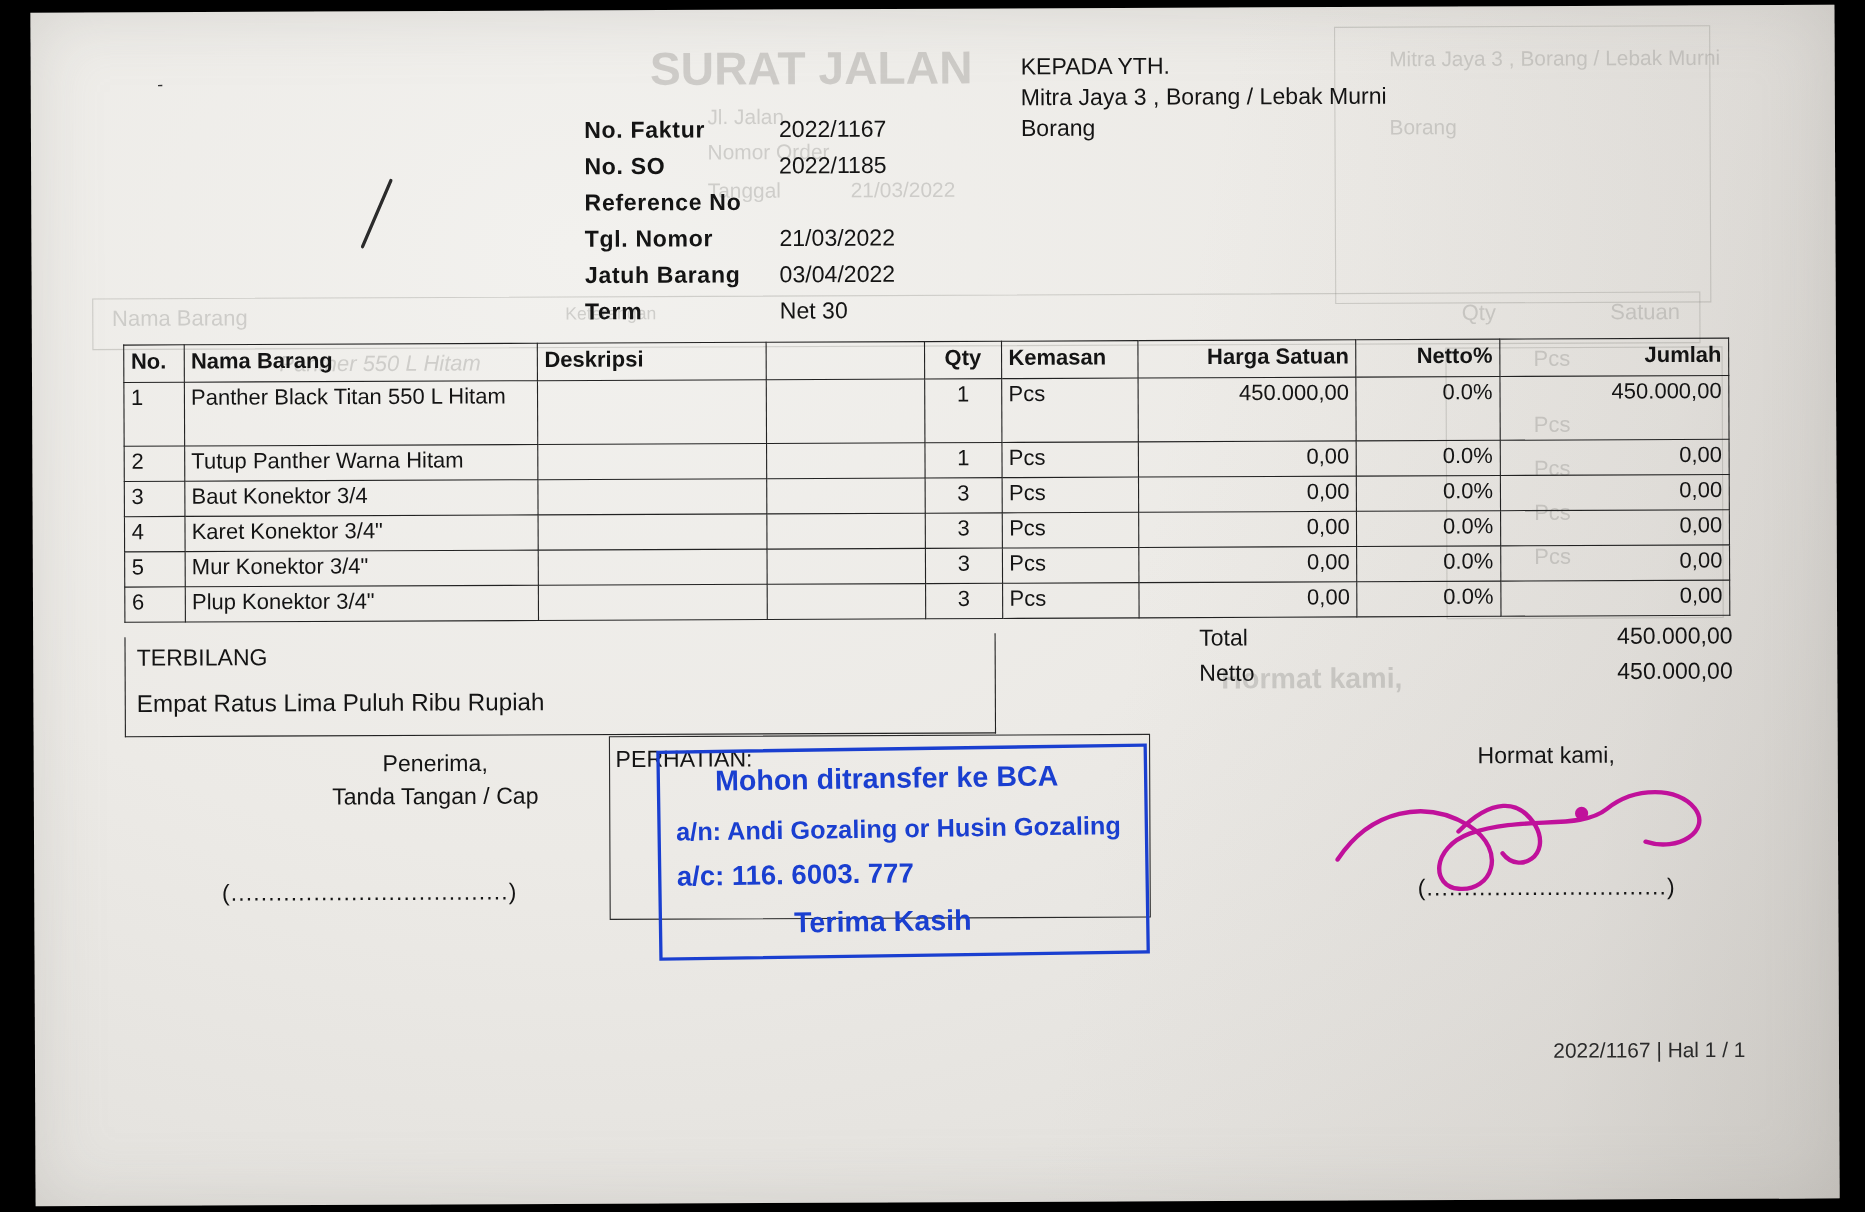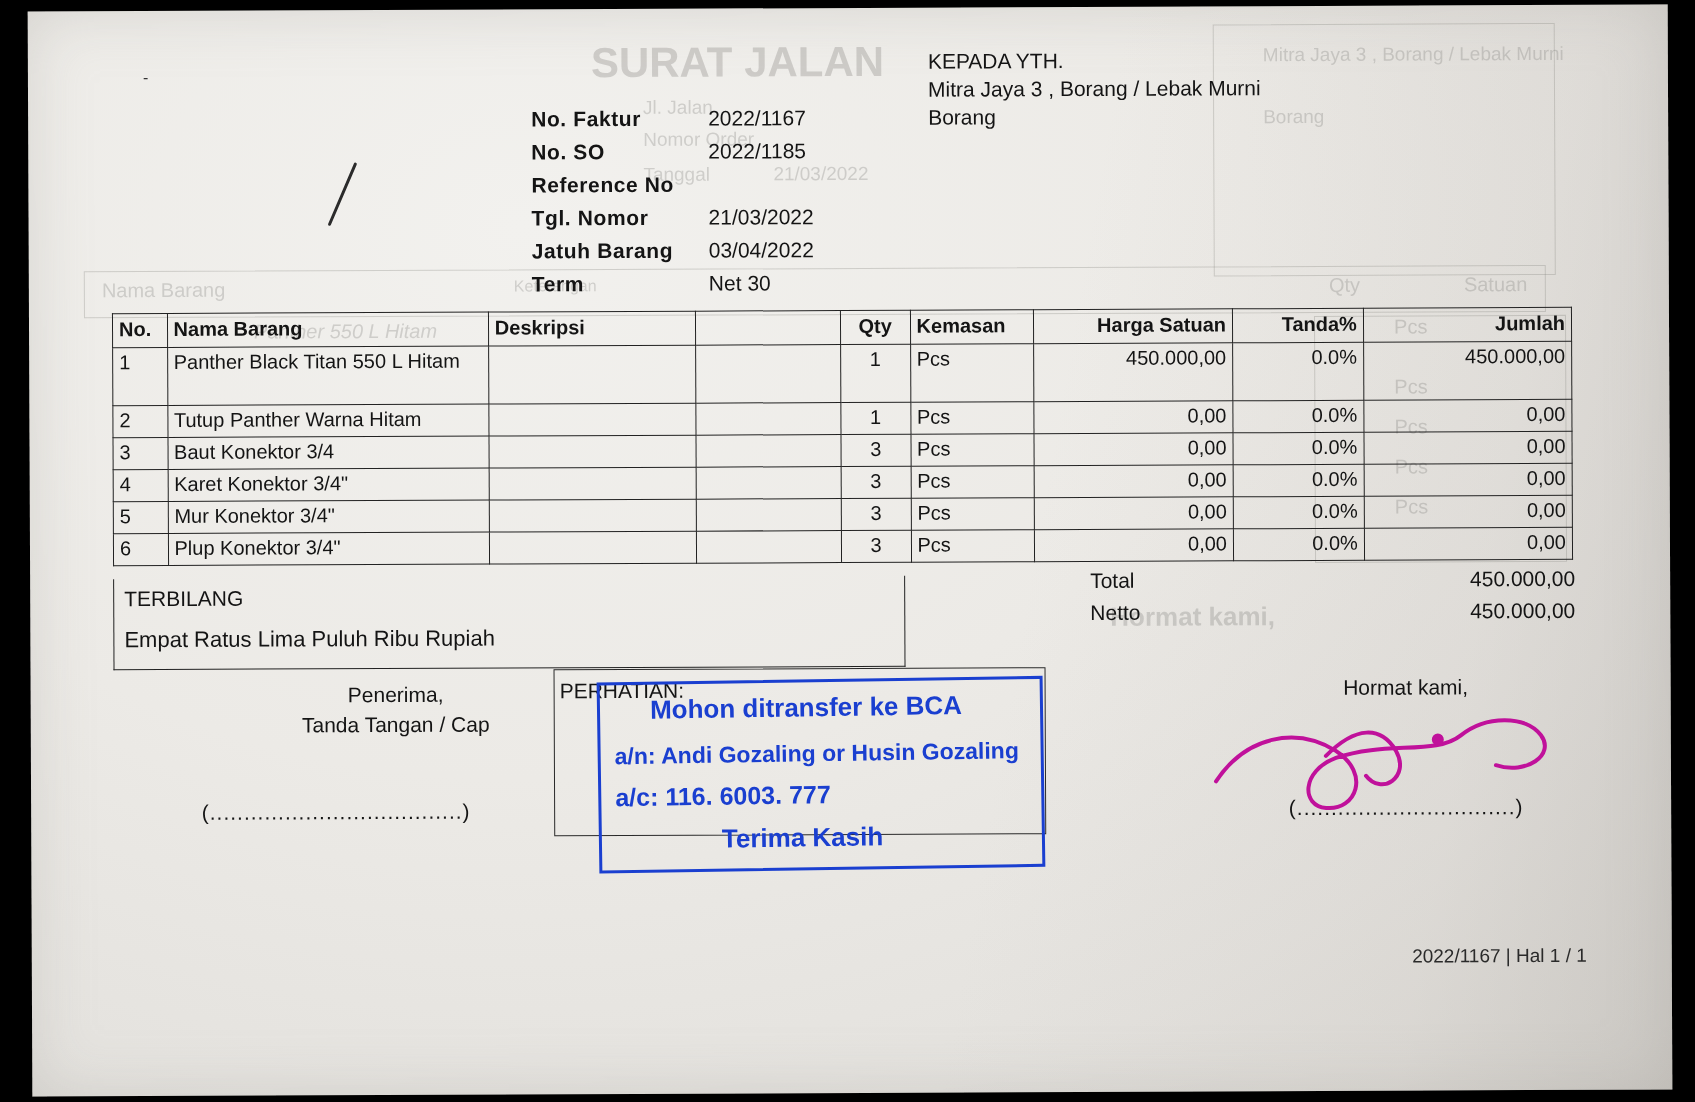--- a/index.html
+++ b/index.html
@@ -373,21 +373,21 @@
       <table class="tbl">
         <thead>
           <tr>
             <th class="c-no hdr-nama">No.</th>
             <th class="c-nama hdr-nama">Nama Barang</th>
             <th class="c-desk hdr-nama">Deskripsi</th>
             <th class="c-blank"></th>
             <th class="c-qty">Qty</th>
             <th class="c-kem hdr-nama">Kemasan</th>
             <th class="c-harga">Harga Satuan</th>
-            <th class="c-disk">Tanda%</th>
+            <th class="c-disk">Netto%</th>
             <th class="c-jum hdr-jum">Jumlah</th>
           </tr>
         </thead>
         <tbody>
           <tr style="height:58px;">
             <td class="c-no">1</td>
             <td class="c-nama">Panther Black Titan 550 L Hitam</td>
             <td class="c-desk"></td>
             <td class="c-blank"></td>
             <td class="c-qty">1</td>

